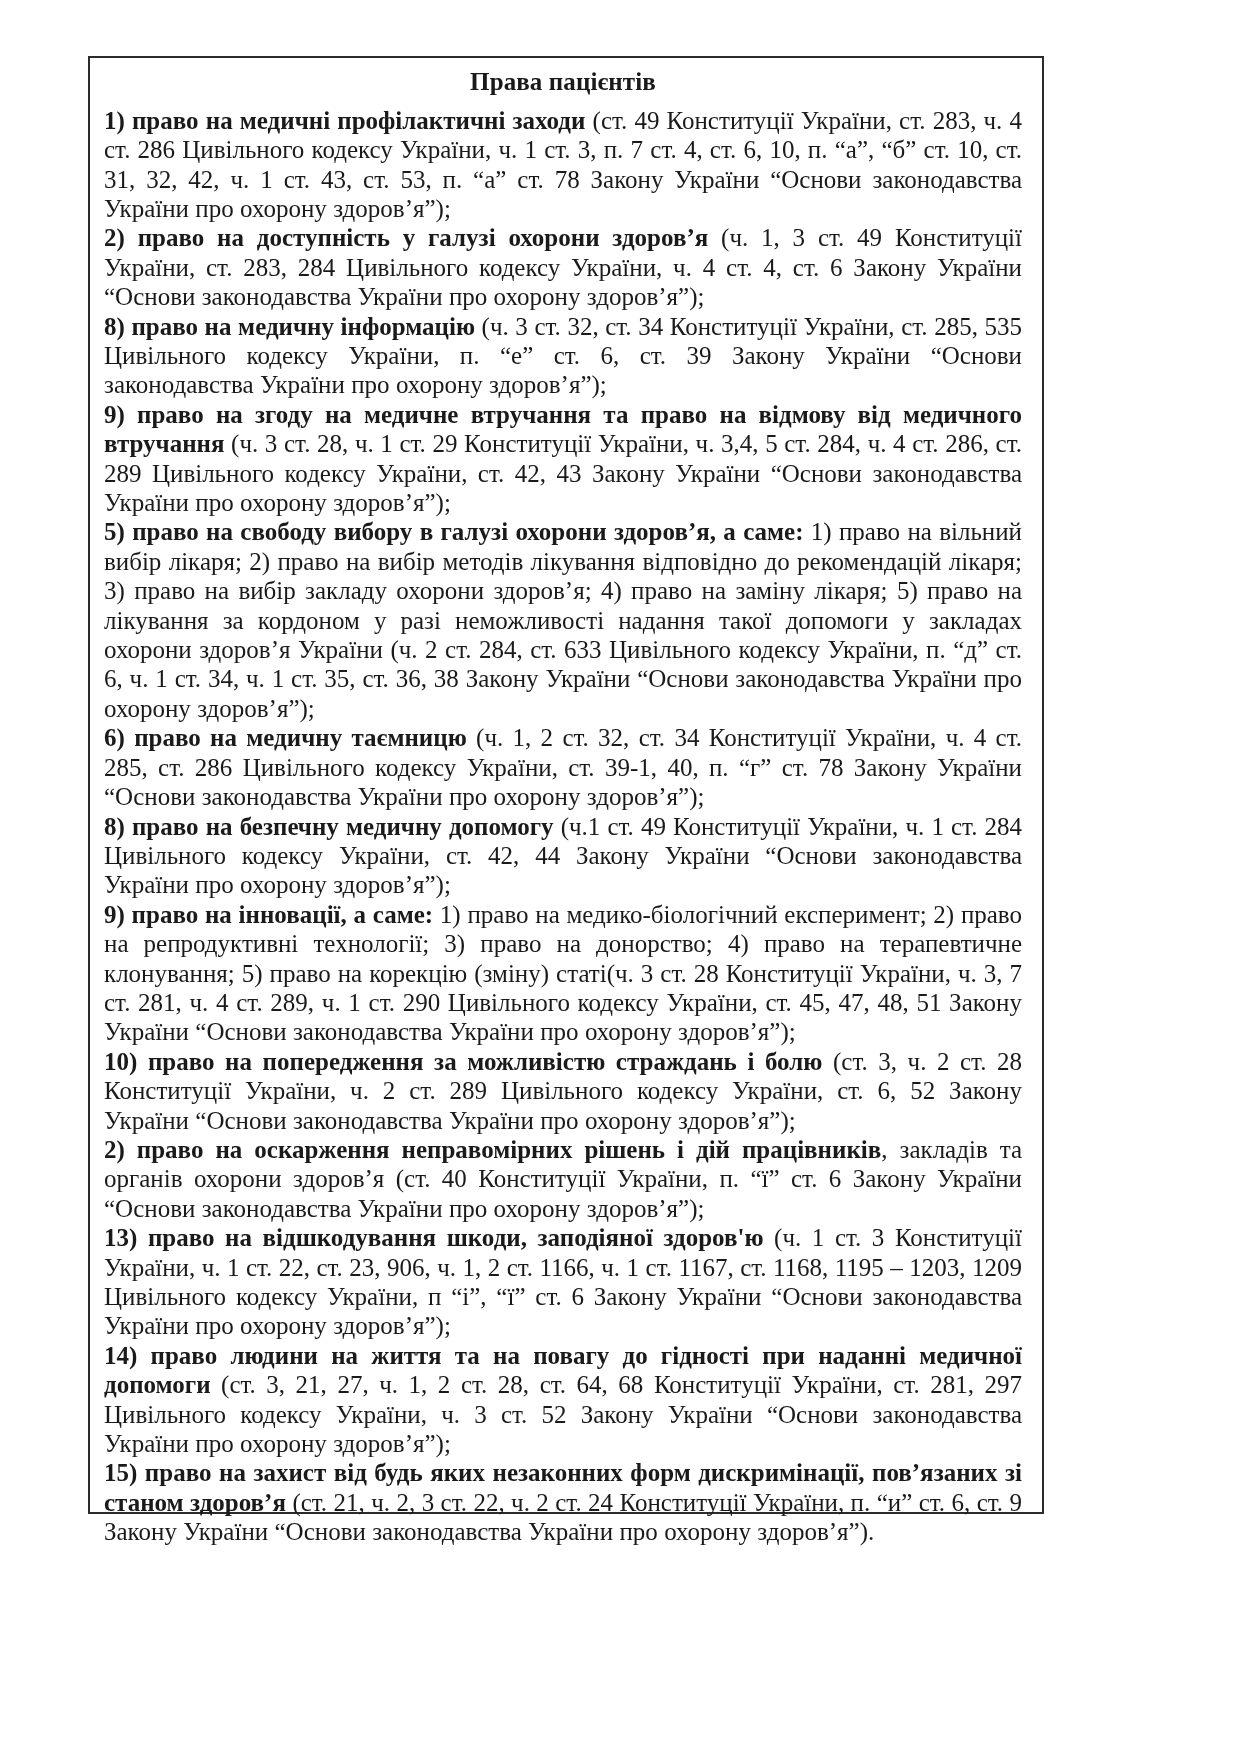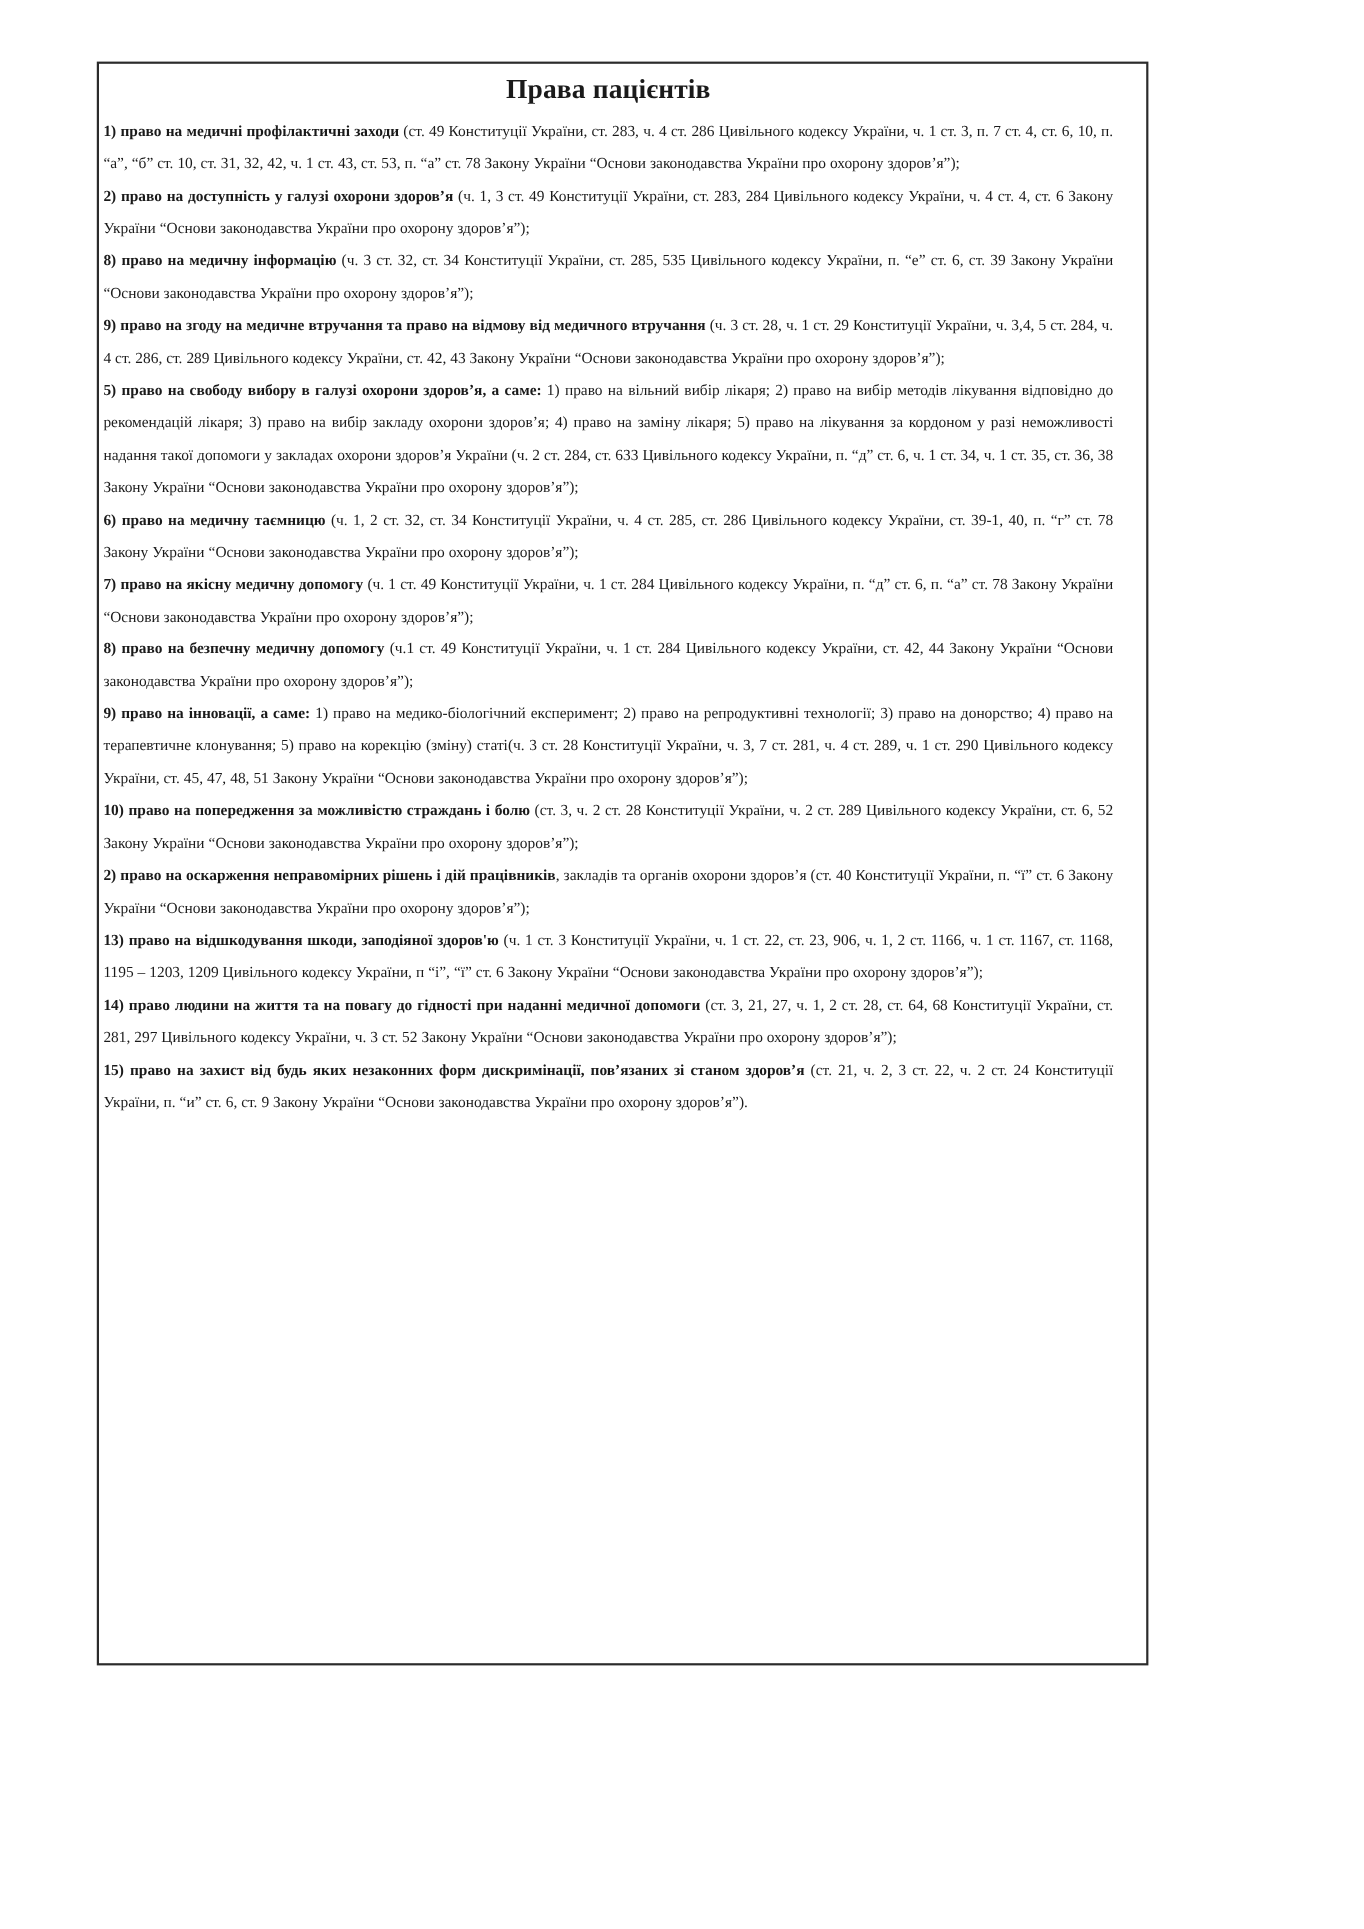--- a/index.html
+++ b/index.html
@@ -29,40 +29,40 @@
     left: 88px;
     top: 56px;
     width: 956px;
     height: 1458px;
     border: 2px solid #2b2b2b;
     box-sizing: border-box;
   }
 
   #content {
     position: absolute;
-    left: 88px;
+    left: 98px;
     top: 62px;
     width: 930px;
     box-sizing: border-box;
     padding: 0 6px;
   }
 
   #doc-title {
     text-align: center;
     font-weight: bold;
     font-size: 25px;
     line-height: 1.15;
     margin: 6px 0 9px 0;
     letter-spacing: 0.1px;
   }
 
   .clause {
     text-align: justify;
     text-justify: inter-word;
-    font-size: 14px;
+    font-size: 25px;
     line-height: 29.4px;
     margin: 0;
     hyphens: none;
     word-spacing: 0.1px;
   }
 
   .clause b {
     font-weight: bold;
   }
 
@@ -80,21 +80,20 @@
   <div id="content">
     <div id="doc-title">Права пацієнтів</div>
 
     <div id="clause-list">
         <p class="clause"><b>1) право на медичні профілактичні заходи</b><span> (ст. 49 Конституції України, ст. 283, ч. 4 ст. 286 Цивільного кодексу України, ч. 1 ст. 3, п. 7 ст. 4, ст. 6, 10, п. “а”, “б” ст. 10, ст. 31, 32, 42, ч. 1 ст. 43, ст. 53, п. “а” ст. 78 Закону України “Основи законодавства України про охорону здоров’я”);</span></p>
         <p class="clause"><b>2) право на доступність у галузі охорони здоров’я</b><span> (ч. 1, 3 ст. 49 Конституції України, ст. 283, 284 Цивільного кодексу України, ч. 4 ст. 4, ст. 6 Закону України “Основи законодавства України про охорону здоров’я”);</span></p>
         <p class="clause"><b>8) право на медичну інформацію</b><span> (ч. 3 ст. 32, ст. 34 Конституції України, ст. 285, 535 Цивільного кодексу України, п. “е” ст. 6, ст. 39 Закону України “Основи законодавства України про охорону здоров’я”);</span></p>
         <p class="clause"><b>9) право на згоду на медичне втручання та право на відмову від медичного втручання</b><span> (ч. 3 ст. 28, ч. 1 ст. 29 Конституції України, ч. 3,4, 5 ст. 284, ч. 4 ст. 286, ст. 289 Цивільного кодексу України, ст. 42, 43 Закону України “Основи законодавства України про охорону здоров’я”);</span></p>
         <p class="clause"><b>5) право на свободу вибору в галузі охорони здоров’я, а саме:</b><span> 1) право на вільний вибір лікаря; 2) право на вибір методів лікування відповідно до рекомендацій лікаря; 3) право на вибір закладу охорони здоров’я; 4) право на заміну лікаря; 5) право на лікування за кордоном у разі неможливості надання такої допомоги у закладах охорони здоров’я України (ч. 2 ст. 284, ст. 633 Цивільного кодексу України, п. “д” ст. 6, ч. 1 ст. 34, ч. 1 ст. 35, ст. 36, 38 Закону України “Основи законодавства України про охорону здоров’я”);</span></p>
         <p class="clause"><b>6) право на медичну таємницю</b><span> (ч. 1, 2 ст. 32, ст. 34 Конституції України, ч. 4 ст. 285, ст. 286 Цивільного кодексу України, ст. 39-1, 40, п. “г” ст. 78 Закону України “Основи законодавства України про охорону здоров’я”);</span></p>
-        <p class="clause"><b>7) право на якісну медичну допомогу</b><span> (ч. 1 ст. 49 Конституції України, ч. 1 ст. 284 Цивільного кодексу України, п. “д” ст. 6, п. “а” ст. 78 Закону України “Основи законодавства України про охорону здоров’я”);</span></p>
         <p class="clause"><b>8) право на безпечну медичну допомогу</b><span> (ч.1 ст. 49 Конституції України, ч. 1 ст. 284 Цивільного кодексу України, ст. 42, 44 Закону України “Основи законодавства України про охорону здоров’я”);</span></p>
         <p class="clause"><b>9) право на інновації, а саме:</b><span> 1) право на медико-біологічний експеримент; 2) право на репродуктивні технології; 3) право на донорство; 4) право на терапевтичне клонування; 5) право на корекцію (зміну) статі(ч. 3 ст. 28 Конституції України, ч. 3, 7 ст. 281, ч. 4 ст. 289, ч. 1 ст. 290 Цивільного кодексу України, ст. 45, 47, 48, 51 Закону України “Основи законодавства України про охорону здоров’я”);</span></p>
         <p class="clause"><b>10) право на попередження за можливістю страждань і болю</b><span> (ст. 3, ч. 2 ст. 28 Конституції України, ч. 2 ст. 289 Цивільного кодексу України, ст. 6, 52 Закону України “Основи законодавства України про охорону здоров’я”);</span></p>
         <p class="clause"><b>2) право на оскарження неправомірних рішень і дій працівників</b><span>, закладів та органів охорони здоров’я (ст. 40 Конституції України, п. “ї” ст. 6 Закону України “Основи законодавства України про охорону здоров’я”);</span></p>
         <p class="clause"><b>13) право на відшкодування шкоди, заподіяної здоров'ю</b><span> (ч. 1 ст. 3 Конституції України, ч. 1 ст. 22, ст. 23, 906, ч. 1, 2 ст. 1166, ч. 1 ст. 1167, ст. 1168, 1195 – 1203, 1209 Цивільного кодексу України, п “і”, “ї” ст. 6 Закону України “Основи законодавства України про охорону здоров’я”);</span></p>
         <p class="clause"><b>14) право людини на життя та на повагу до гідності при наданні медичної допомоги</b><span> (ст. 3, 21, 27, ч. 1, 2 ст. 28, ст. 64, 68 Конституції України, ст. 281, 297 Цивільного кодексу України, ч. 3 ст. 52 Закону України “Основи законодавства України про охорону здоров’я”);</span></p>
         <p class="clause"><b>15) право на захист від будь яких незаконних форм дискримінації, пов’язаних зі станом здоров’я</b><span> (ст. 21, ч. 2, 3 ст. 22, ч. 2 ст. 24 Конституції України, п. “и” ст. 6, ст. 9 Закону України “Основи законодавства України про охорону здоров’я”).</span></p>
       </div>
   </div>
 </div>

